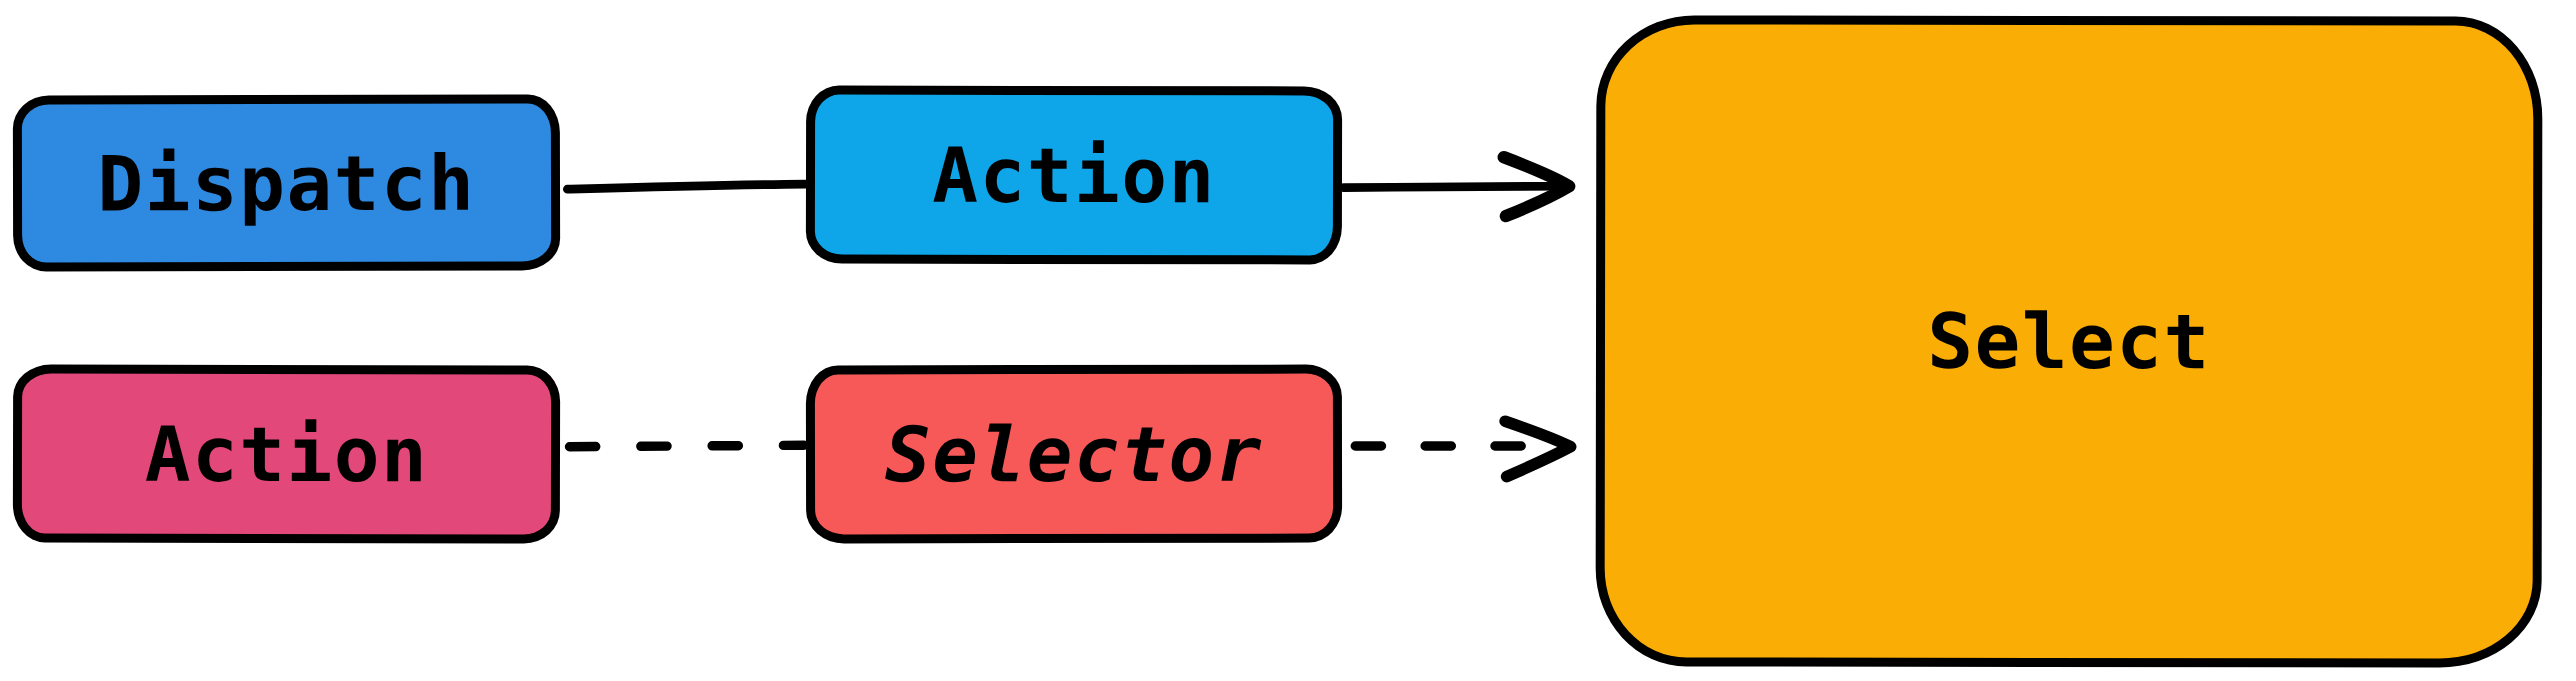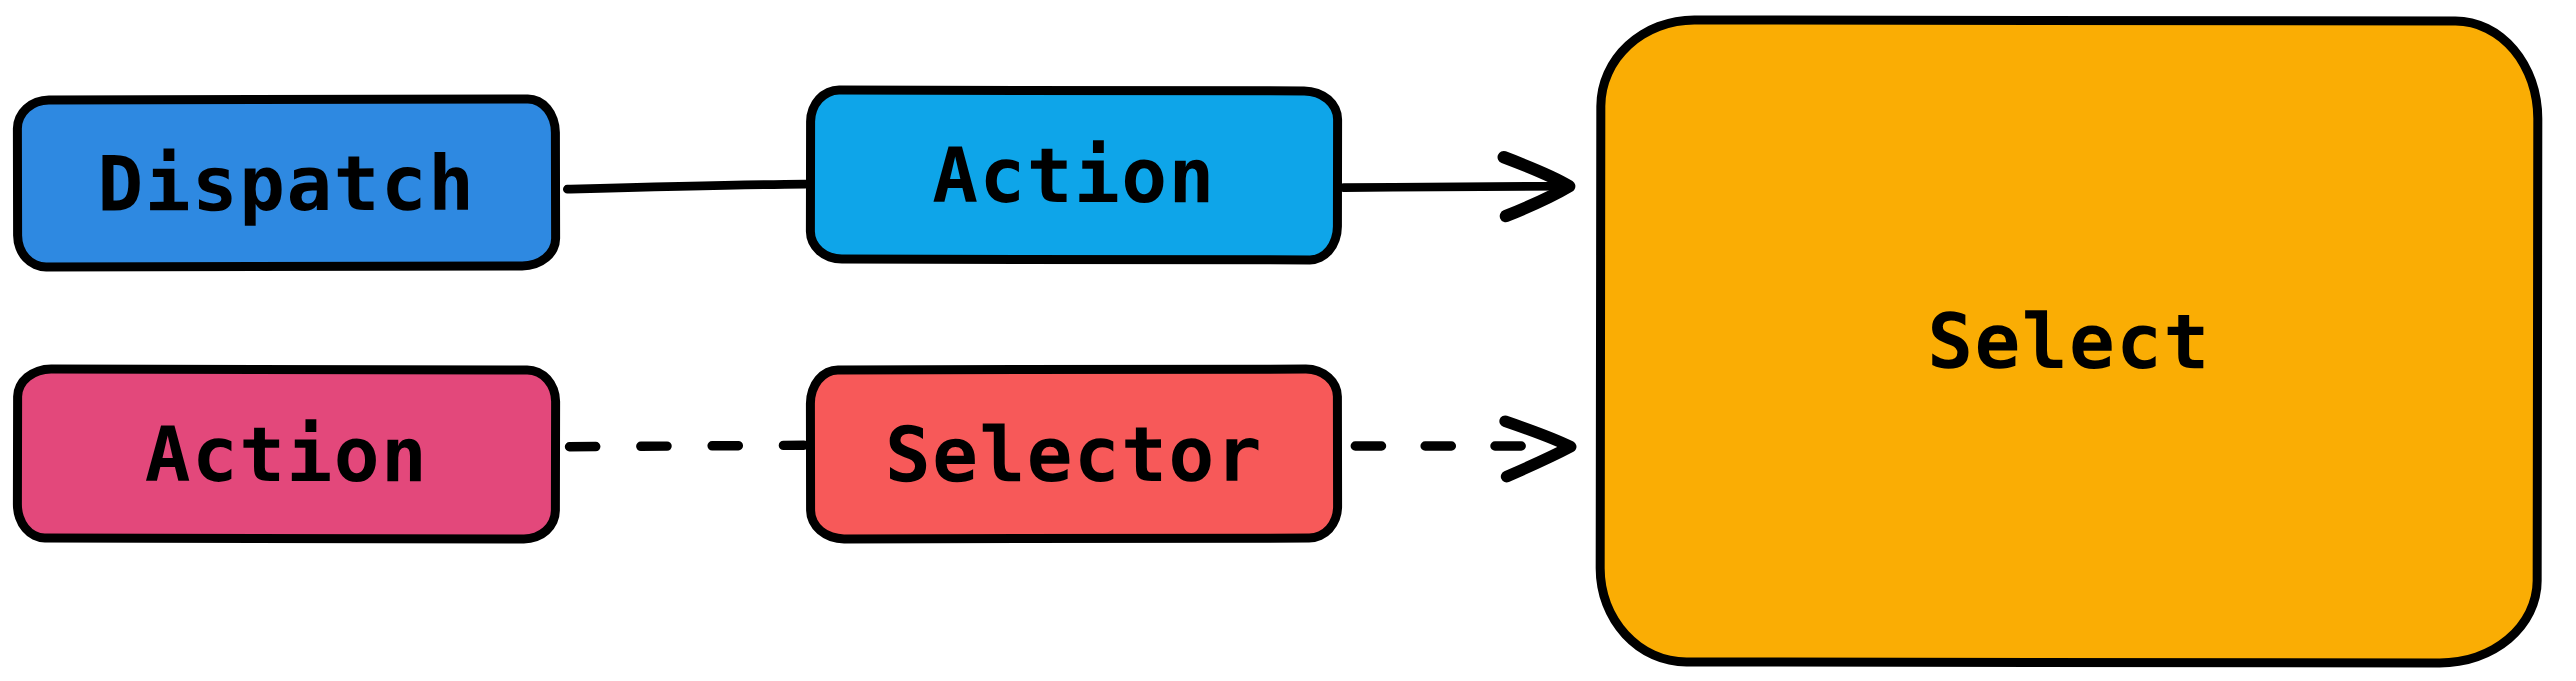--- a/index.html
+++ b/index.html
@@ -74,21 +74,21 @@
   </div>
 
   <div class="node node-action" style="background-color: #0ea5e9;">
     <span class="node-label">Action</span>
   </div>
 
   <div class="node node-select" style="background-color: rgb(227, 72, 123);">
     <span class="node-label">Action</span>
   </div>
 
-  <div class="node node-selector" style="background-color: rgb(247, 89, 89);">
+  <div class="node node-selector" style="background-color: rgb(247, 89, 89); font-style: italic;">
     <span class="node-label">Selector</span>
   </div>
 
   <div class="node node-store" style="background-color: rgb(250, 173, 4);">
     <span class="node-label">Select</span>
   </div>
 
   <svg class="edges-layer" viewBox="0 0 3539 936" xmlns="http://www.w3.org/2000/svg">
 
     <g>

